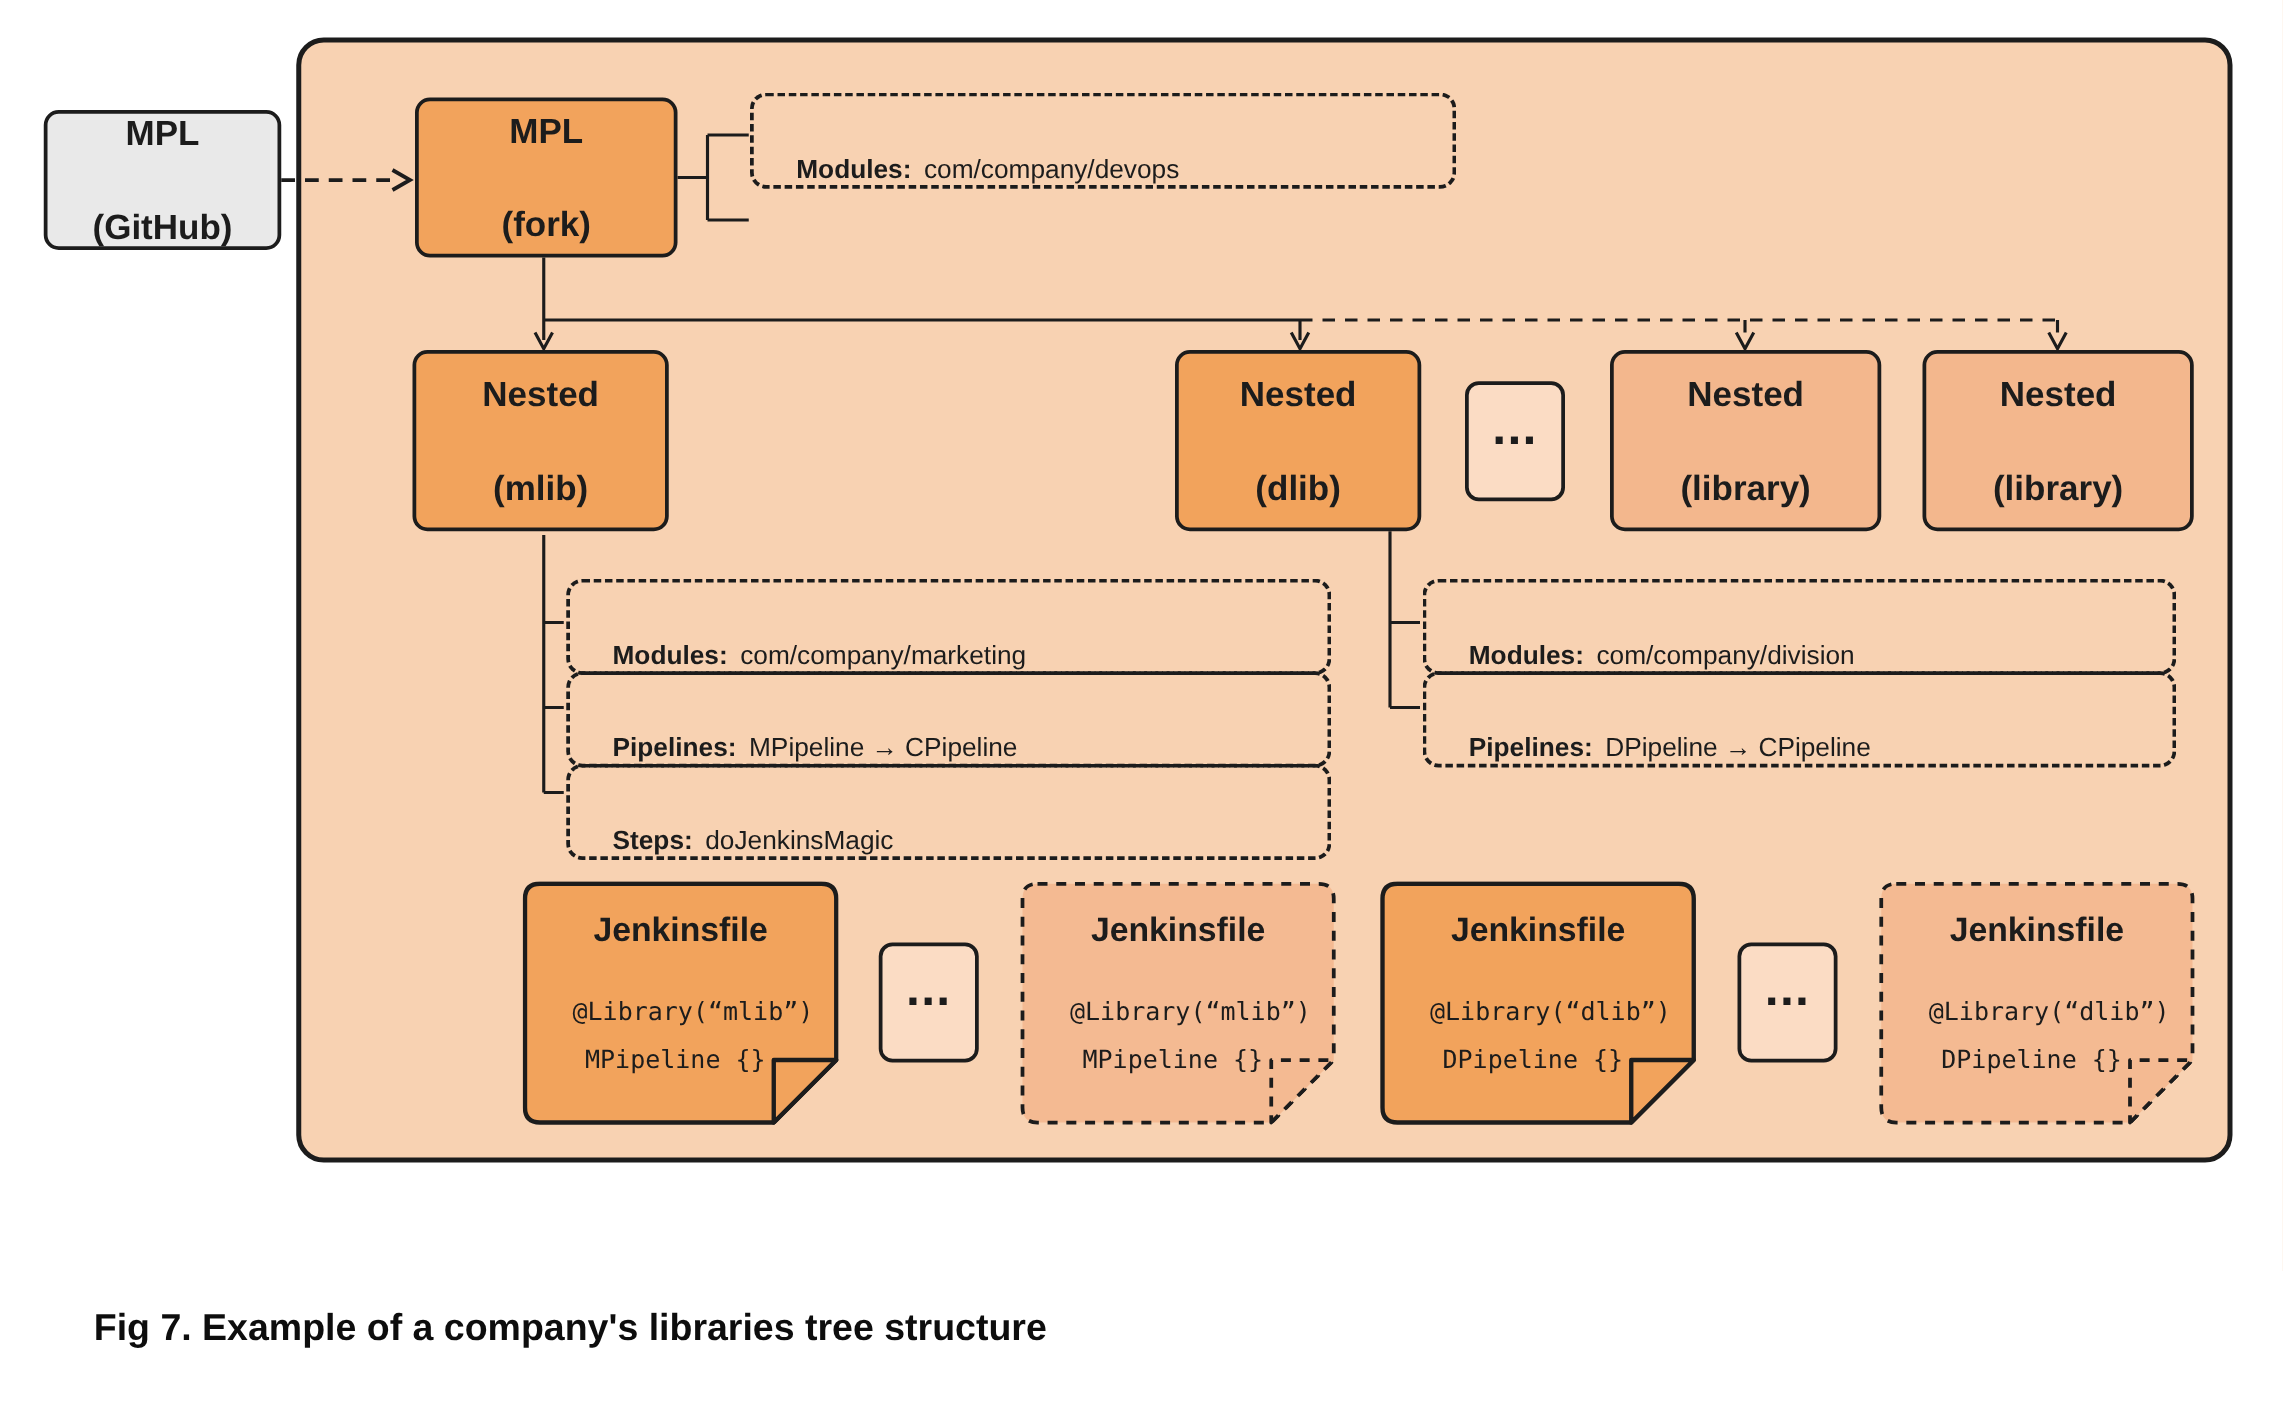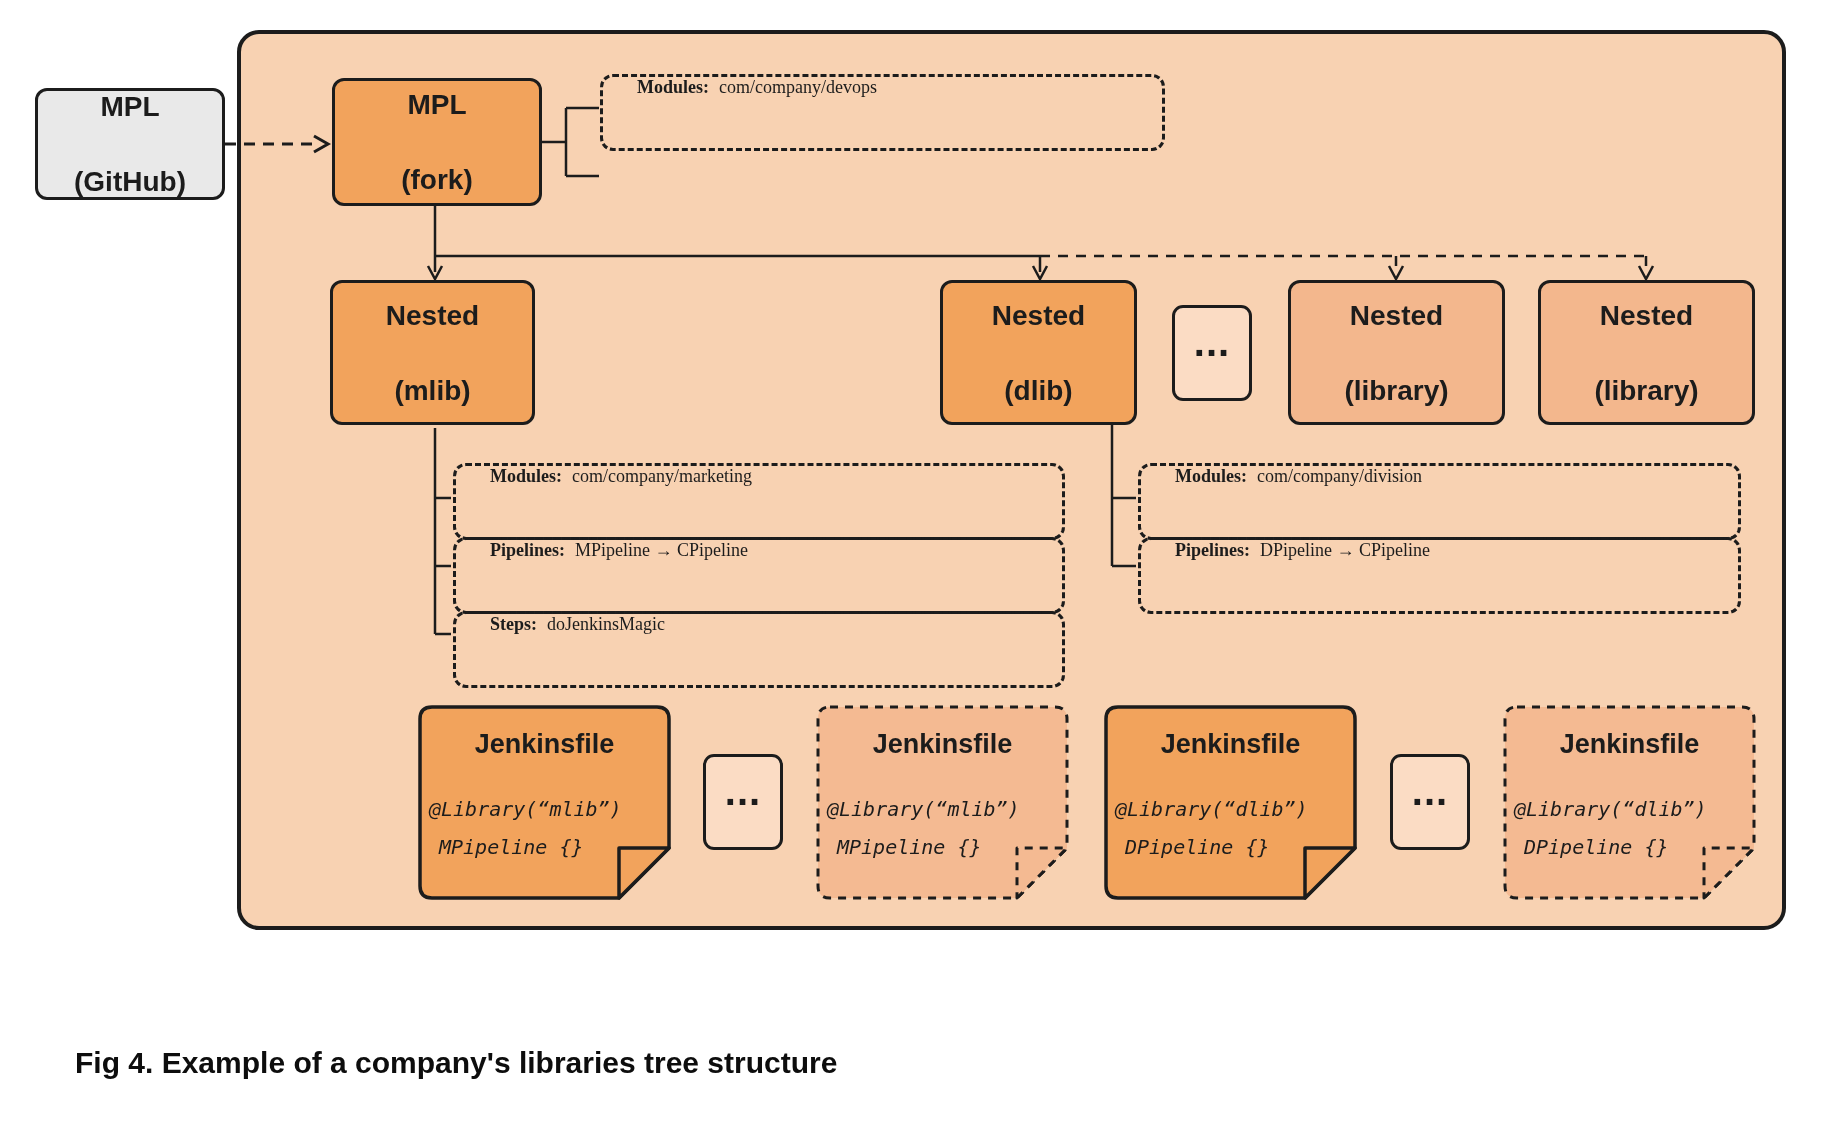--- a/index.html
+++ b/index.html
@@ -11,35 +11,35 @@
              border:4px solid #1c1c1c;border-radius:22px;}
   
   .node{display:flex;flex-direction:column;align-items:center;justify-content:center;
         text-align:center;font-weight:700;font-size:28px;line-height:1.25;
         border:3.5px solid #1c1c1c;border-radius:12px;gap:40px;}
   .node.gray{background:#E9E9E9;}
   .node.orange{background:#F2A35C;}
   .node.lightorange{background:#F3B78D;}
   .node.dashed{border-style:dashed;border-width:3px;background:transparent;}
   
-  .drow{display:flex;align-items:flex-start;border:3px dashed #1c1c1c;border-radius:13px;
-        font-size:18px;padding-left:34px;height:71px;background:transparent;white-space:nowrap;font-family:Liberation Serif, serif;}
+  .drow{display:flex;align-items:flex-end;border:3px dashed #1c1c1c;border-radius:13px;
+        font-size:21px;padding-left:34px;height:71px;background:transparent;white-space:nowrap;}
   .drow + .drow{margin-top:-3px;}
   .drow b{font-weight:700;margin-right:10px;}
   
   .dots{display:flex;align-items:center;justify-content:center;border:3px solid #1c1c1c;
         border-radius:11px;background:#FBDCC4;font-weight:700;font-size:40px;}
   .dots span{transform:translateY(-11px);letter-spacing:1px;}
   
   .jcard{width:253px;height:195px;}
   .jcard svg{position:absolute;left:0;top:0;width:253px;height:195px;}
   .jcard .jtitle{position:absolute;left:0;top:24px;width:100%;text-align:center;
                  font-weight:700;font-size:27px;}
-  .jcard .jcode{position:absolute;left:11px;font-family:"DejaVu Sans Mono","Liberation Mono",monospace;
-                font-size:20px;white-space:nowrap;font-style:italic;}
+  .jcard .jcode{position:absolute;left:40px;font-family:"DejaVu Sans Mono","Liberation Mono",monospace;
+                font-size:20px;white-space:nowrap;}
   .jcard .l1{top:92px;} .jcard .l2{top:130px;padding-left:10px;}
   
   #caption{left:75px;top:1046px;font-size:30px;font-weight:700;color:#0d0d0d;
            font-family:"Liberation Sans",sans-serif;}
   svg.overlay{position:absolute;left:0;top:0;pointer-events:none;}
 </style>
 </head>
 <body>
 
 <div id="canvas">
@@ -175,15 +175,15 @@
   <div class="abs jcard" style="left:1503px;top:705px;">
     <svg viewBox="0 0 253 195">
       <path d="M14 2 H239 Q251 2 251 14 V143 L201 193 H14 Q2 193 2 181 V14 Q2 2 14 2 Z" fill="#F4BA92" stroke="#1c1c1c" stroke-width="3" stroke-dasharray="8 7" stroke-linejoin="round"></path>
       <path d="M201 193 L251 143 H201 Z" fill="#F4BA92" stroke="#1c1c1c" stroke-width="3" stroke-dasharray="8 7" stroke-linejoin="round"></path>
     </svg>
     <div class="jtitle">Jenkinsfile</div>
     <div class="jcode l1">@Library(“dlib”)</div>
     <div class="jcode l2">DPipeline {}</div>
   </div>
 
-  <div class="abs" id="caption">Fig 4. Example of a company's libraries tree structure</div>
+  <div class="abs" id="caption">Fig 7. Example of a company's libraries tree structure</div>
 
 </div>
 
 </body></html>

